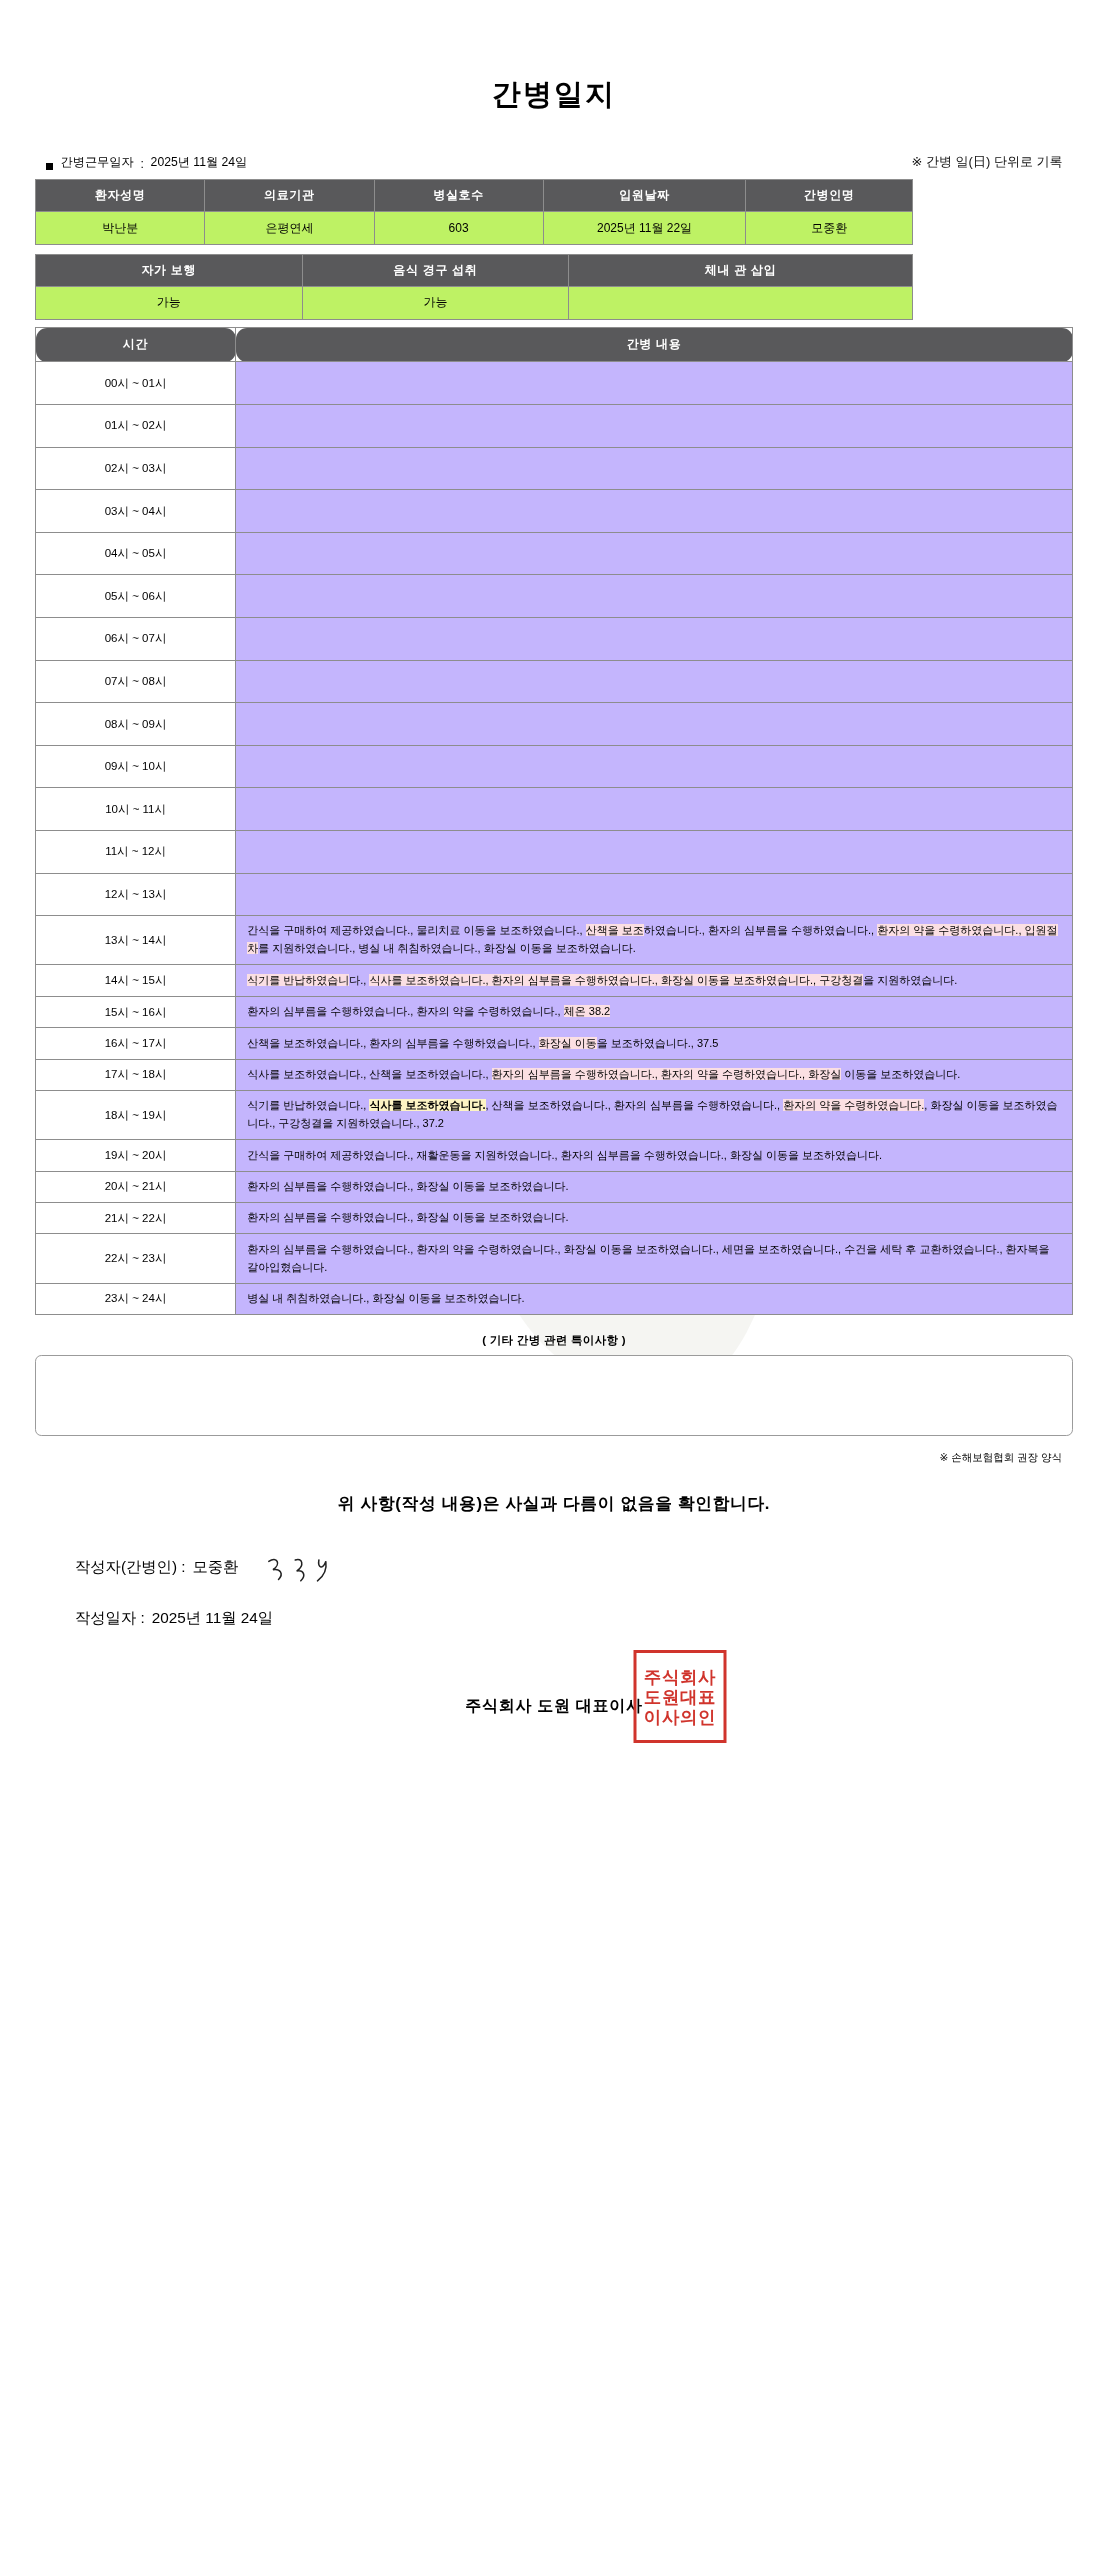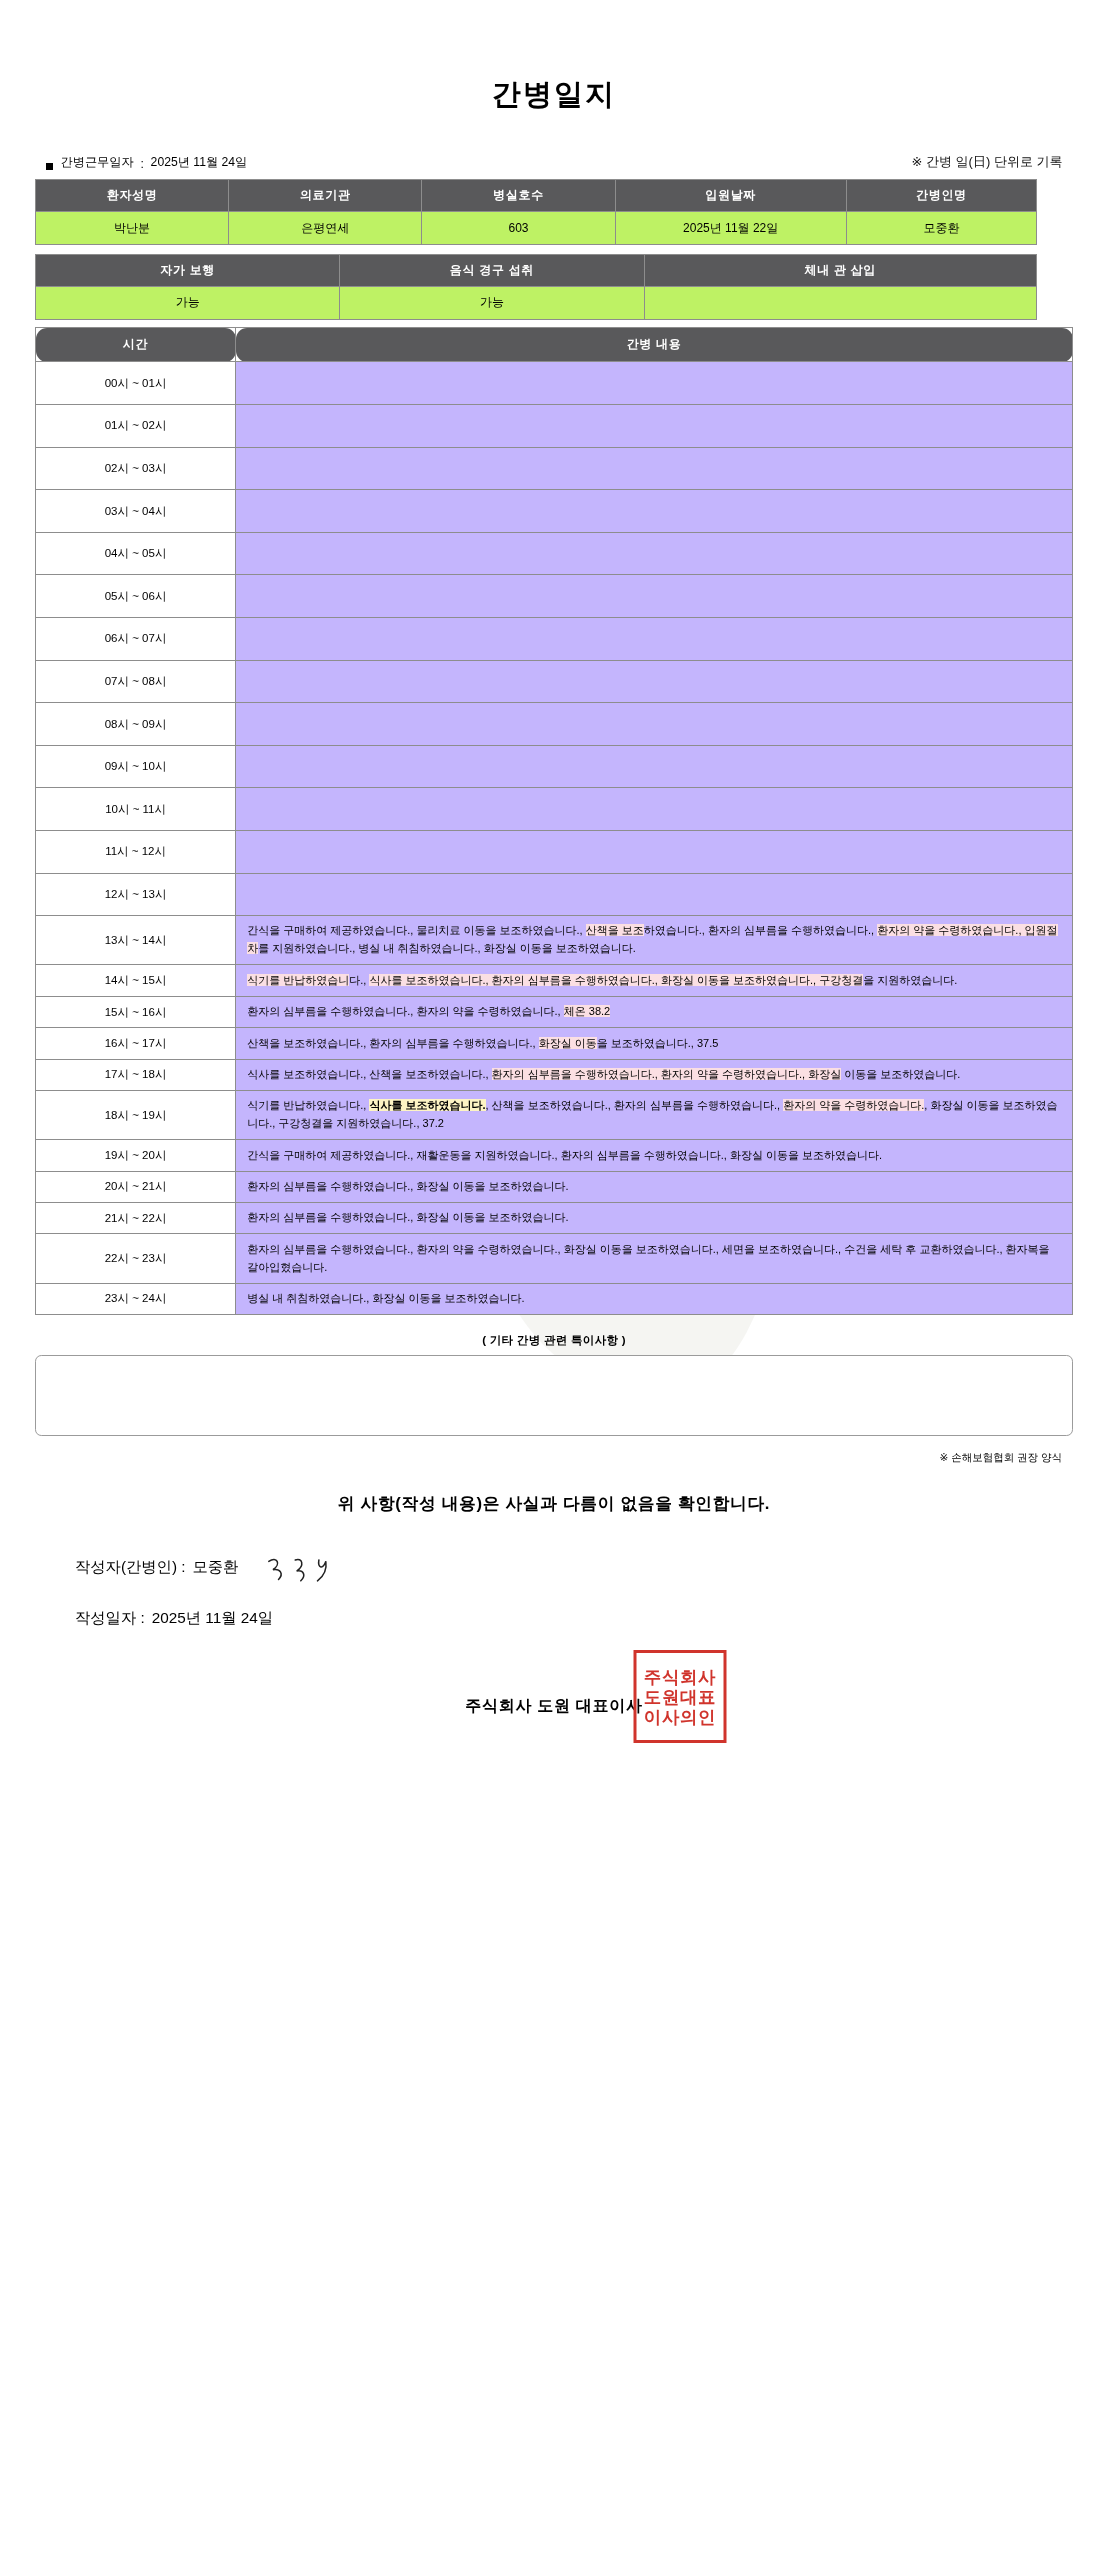--- a/index.html
+++ b/index.html
@@ -102,21 +102,21 @@
   .meta-left .label { font-size: 12.2px; }
   .meta-left .colon { margin: 0 2.8px; }
   .meta-left .value { font-size: 12.2px; }
   .meta-right {
     font-size: 13px;
     color: #111;
   }
 
   table.grid {
     border-collapse: collapse;
-    width: 1002px;
+    width: 878px;
     margin-top: 8.4px;
     table-layout: fixed;
   }
   table.grid td, table.grid th {
     border: 0.7px solid #8d8d8d;
     padding: 0;
   }
   .hdr {
     background: #59595b;
     color: #ffffff;

